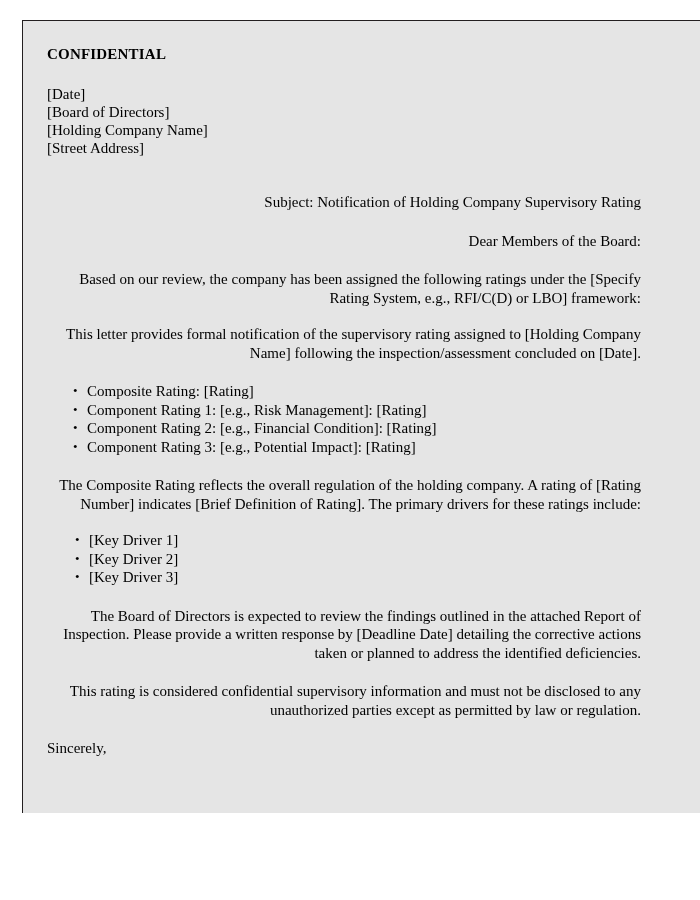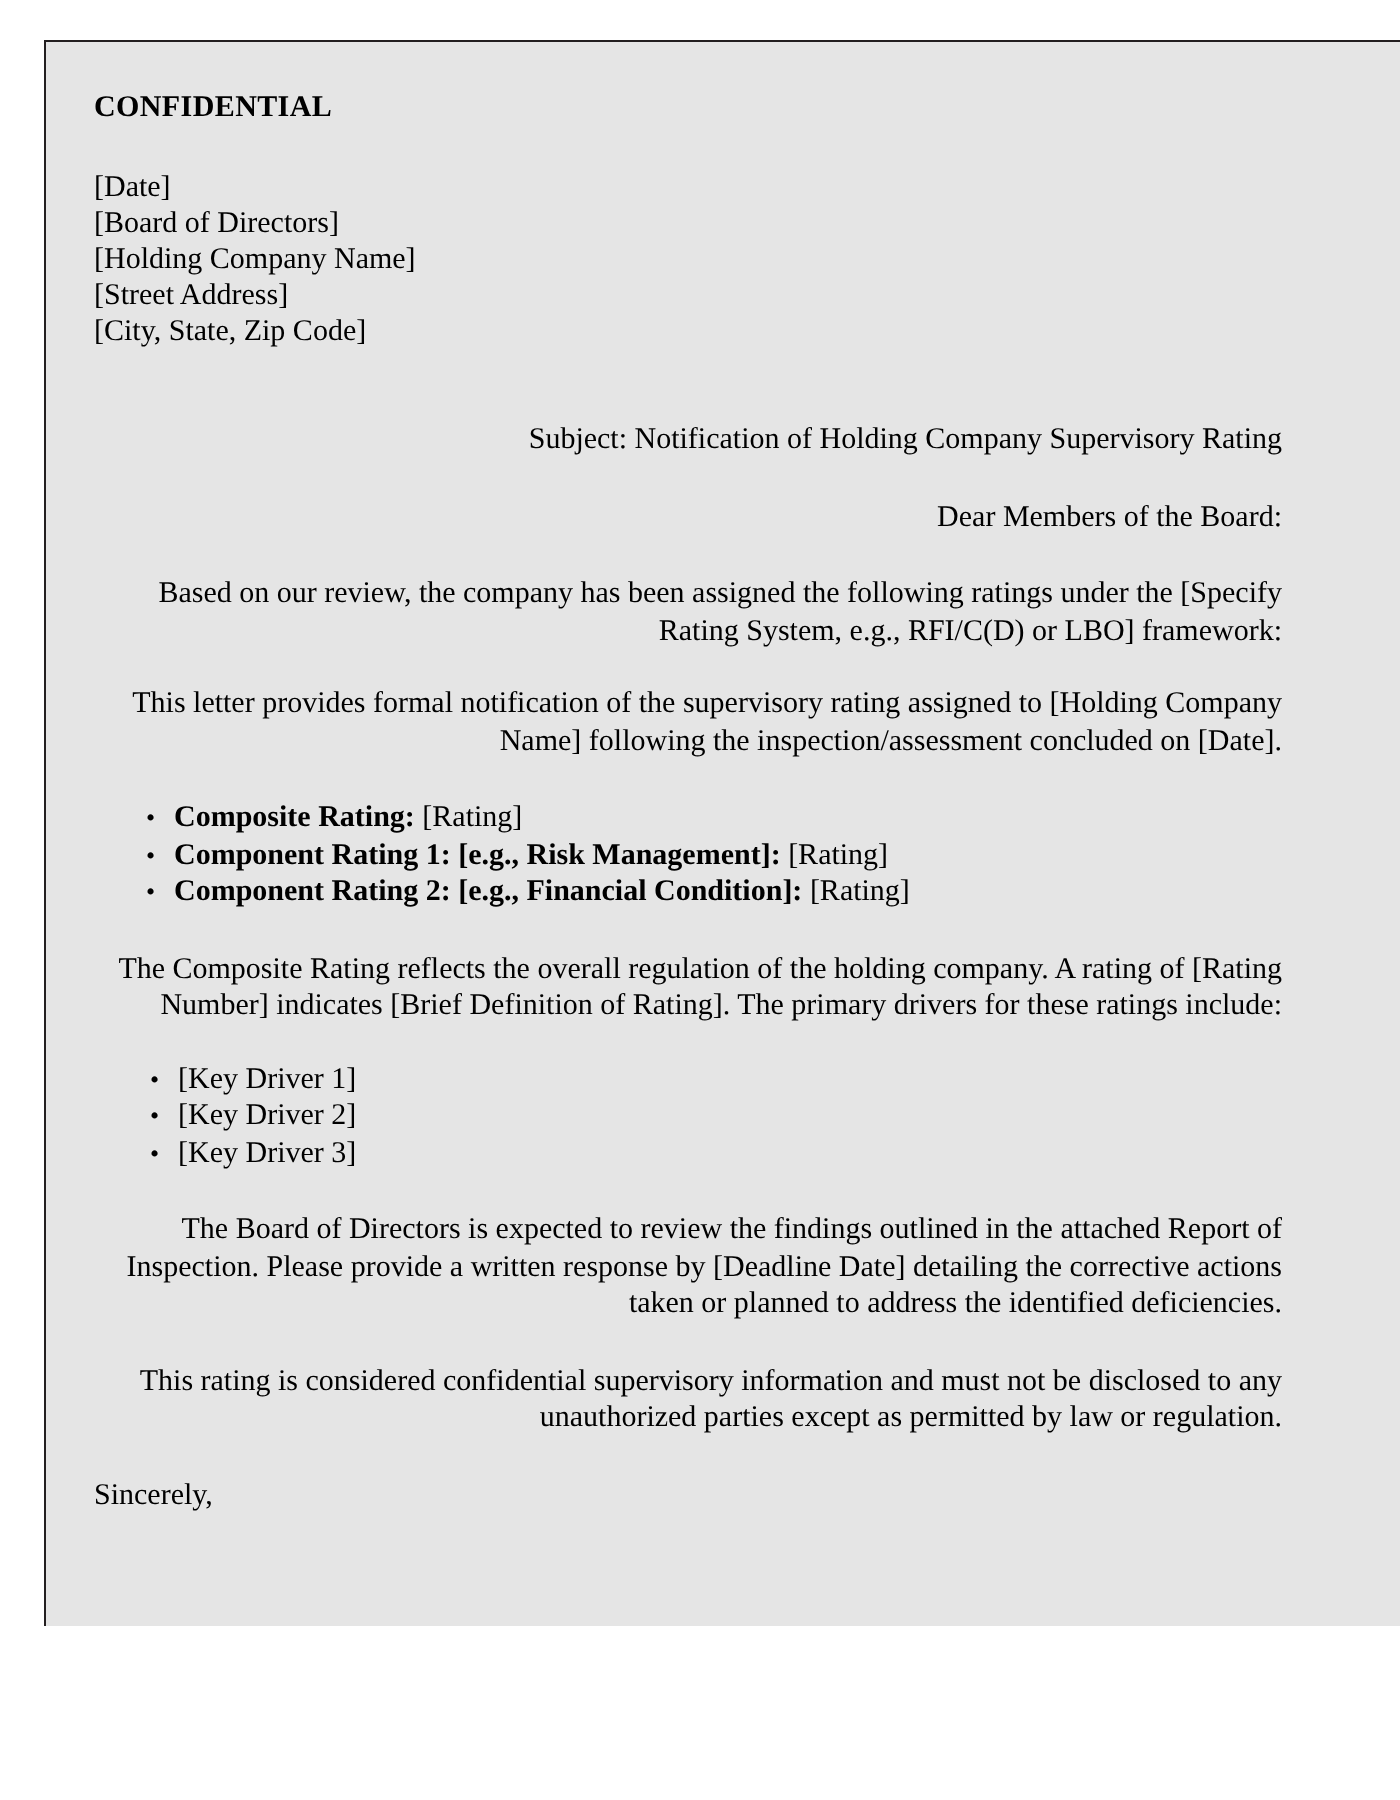--- a/index.html
+++ b/index.html
@@ -91,21 +91,21 @@
     line-height: 18.5px;
   }
   ul.doc-list.drivers > li {
     padding-left: 42px;
   }
   ul.doc-list.drivers > li::before {
     left: 28px;
   }
 
   .lbl-bold {
-    font-weight: bold;
+    font-weight: normal;
     text-align: center;
   }
 
   .closing {
     font-size: 15px;
     line-height: 18.5px;
     margin: 0 0 28px 0;
   }
 </style>
 </head>
@@ -115,21 +115,20 @@
   <div class="page-sheet">
     <div class="page-body">
 
       <div class="doc-title">CONFIDENTIAL</div>
 
       <div class="address-block">
         <div class="address-line">[Date]</div>
         <div class="address-line">[Board of Directors]</div>
         <div class="address-line">[Holding Company Name]</div>
         <div class="address-line">[Street Address]</div>
-        <div class="address-line">[City, State, Zip Code]</div>
       </div>
 
       <div class="para">Subject: Notification of Holding Company Supervisory Rating</div>
 
       <div class="para">Dear Members of the Board:</div>
 
       <div class="para para-tight">Based on our review, the company has been assigned the following ratings under the [Specify Rating System, e.g., RFI/C(D) or LBO] framework:</div>
 
       <div class="para">This letter provides formal notification of the supervisory rating assigned to [Holding Company Name] following the inspection/assessment concluded on [Date].</div>
 
@@ -137,20 +136,24 @@
         <li>
           <span class="lbl-bold">Composite Rating:</span>
           <span>[Rating]</span>
         </li>
         <li>
           <span class="lbl-bold">Component Rating 1: [e.g., Risk Management]:</span>
           <span>[Rating]</span>
         </li>
         <li>
           <span class="lbl-bold">Component Rating 2: [e.g., Financial Condition]:</span>
+          <span>[Rating]</span>
+        </li>
+        <li>
+          <span class="lbl-bold">Component Rating 3: [e.g., Potential Impact]:</span>
           <span>[Rating]</span>
         </li>
       </ul>
 
       <div class="para para-tight">The Composite Rating reflects the overall regulation of the holding company. A rating of [Rating Number] indicates [Brief Definition of Rating]. The primary drivers for these ratings include:</div>
 
       <ul class="doc-list drivers">
         <li>[Key Driver 1]</li>
         <li>[Key Driver 2]</li>
         <li>[Key Driver 3]</li>

